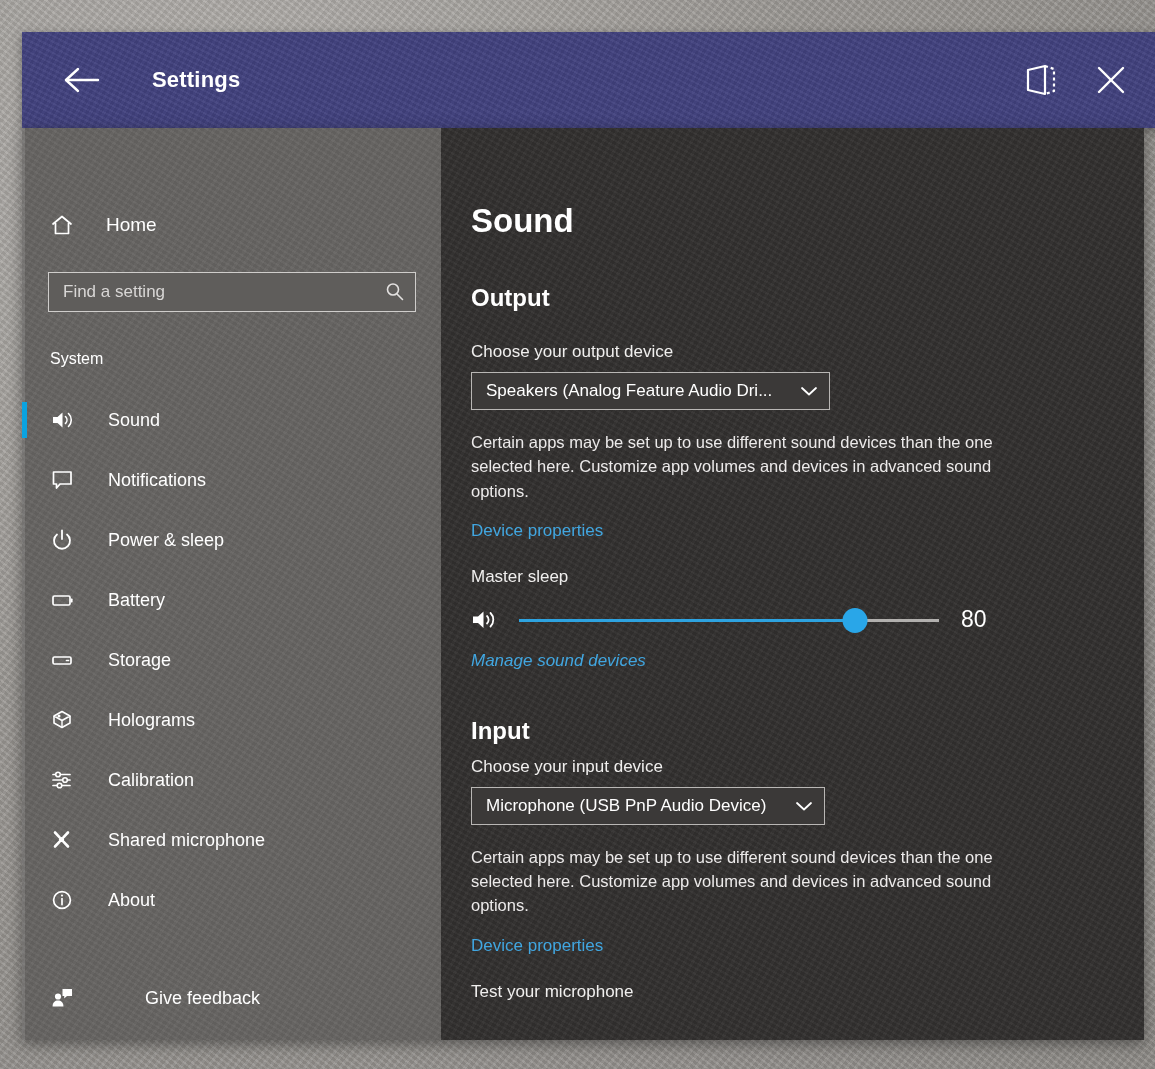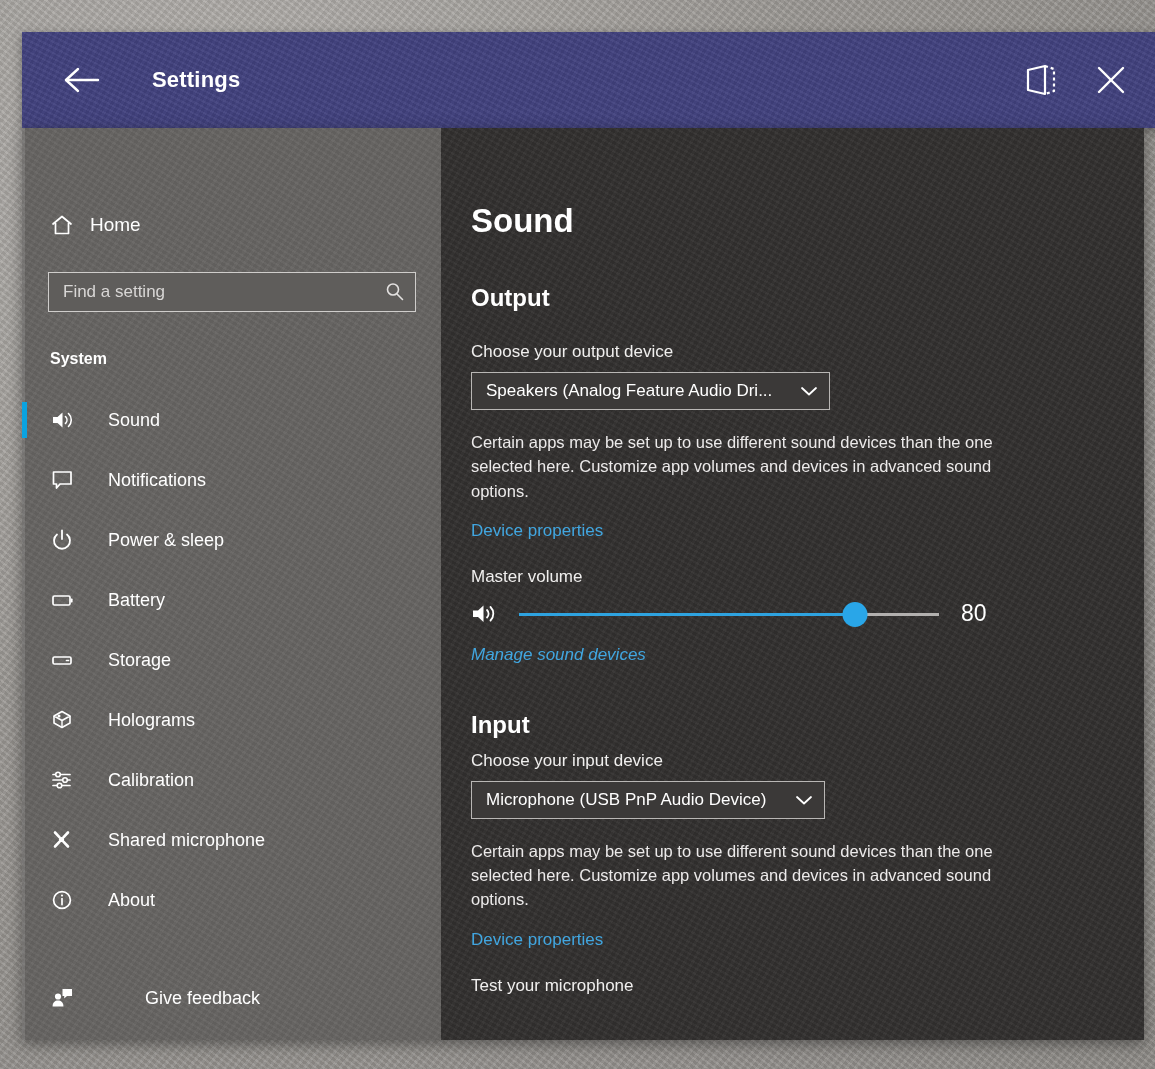--- a/index.html
+++ b/index.html
@@ -89,21 +89,21 @@
     display: flex;
     align-items: center;
     height: 46px;
     margin-top: 74px;
     padding-left: 28px;
   }
   #home-row .ico { width: 34px; display:flex; align-items:center; }
   #home-label {
     color: #ffffff;
     font-size: 19px;
-    margin-left: 6px;
+    margin-left: 22px;
   }
 
   #search-wrap {
     margin: 24px 4px 0 26px;
     width: 368px;
     height: 40px;
     border: 1px solid #cfcdcb;
     background-color: #5f5d5b;
     display: flex;
     align-items: center;
@@ -118,21 +118,21 @@
     font-size: 17px;
     font-family: "Liberation Sans", sans-serif;
     padding-left: 14px;
   }
   #search-input::placeholder { color: #d9d7d6; opacity: 1; }
   #search-icon-box { width: 40px; display:flex; align-items:center; justify-content:center; }
 
   #section-header {
     color: #ffffff;
     font-size: 16px;
-    font-weight: bold;
+    font-weight: normal;
     margin: 38px 0 0 28px;
   }
 
   #navlist { margin-top: 22px; }
   .nav-item {
     position: relative;
     display: flex;
     align-items: center;
     height: 60px;
     padding-left: 28px;
@@ -225,21 +225,21 @@
     font-size: 17px;
     margin-top: 18px;
     display: inline-block;
     cursor: pointer;
   }
 
   
   #volume-row {
     display: flex;
     align-items: center;
-    margin-top: 12px;
+    margin-top: 18px;
     width: 530px;
   }
   #vol-icon { width: 42px; display:flex; align-items:center; }
   #slider {
     position: relative;
     flex: 1;
     height: 30px;
     margin-left: 6px;
   }
   #track-bg {
@@ -468,21 +468,21 @@
         <span class="combo-arrow">
           <svg width="20" height="14" viewBox="0 0 20 14">
             <path d="M3 4 L10 10.5 L17 4" fill="none" stroke="#ffffff" stroke-width="1.8" stroke-linecap="round" stroke-linejoin="round"></path>
           </svg>
         </span>
       </div>
 
       <div class="desc">Certain apps may be set up to use different sound devices than the one selected here. Customize app volumes and devices in advanced sound options.</div>
       <div class="link">Device properties</div>
 
-      <div style="margin-top:26px;" class="field-label">Master volume</div>
+      <div style="margin-top:26px;" class="field-label">Master sleep</div>
 
       <div id="volume-row">
         <span id="vol-icon">
           <svg width="30" height="26" viewBox="0 0 30 26">
             <path d="M2 9.5 L7 9.5 L12.5 4.5 L12.5 21 L7 16 L2 16 Z" fill="#ffffff"></path>
             <path d="M16 9 A5.2 5.2 0 0 1 16 16.5" fill="none" stroke="#ffffff" stroke-width="1.8" stroke-linecap="round"></path>
             <path d="M19.5 6 A9.5 9.5 0 0 1 19.5 19.5" fill="none" stroke="#ffffff" stroke-width="1.8" stroke-linecap="round"></path>
           </svg>
         </span>
         <span id="slider">

